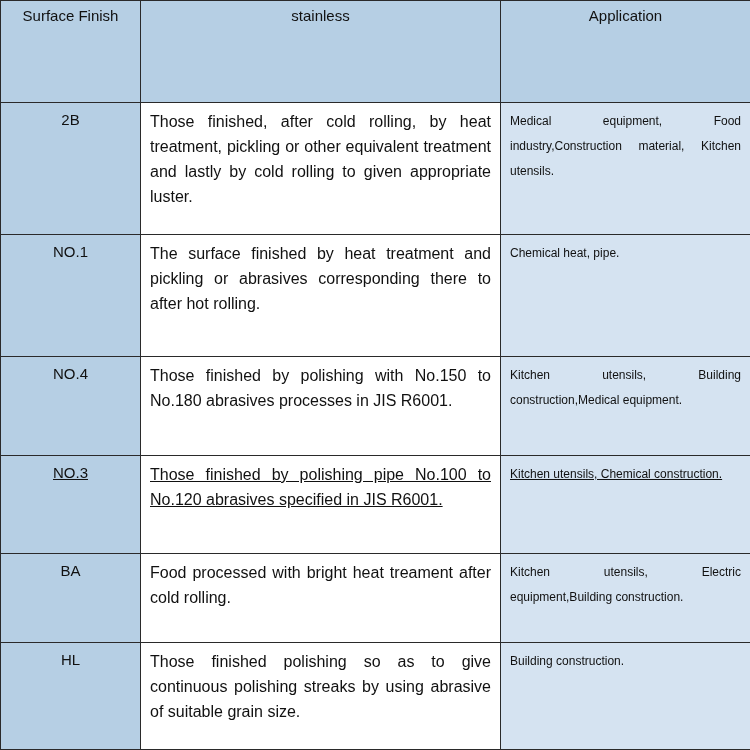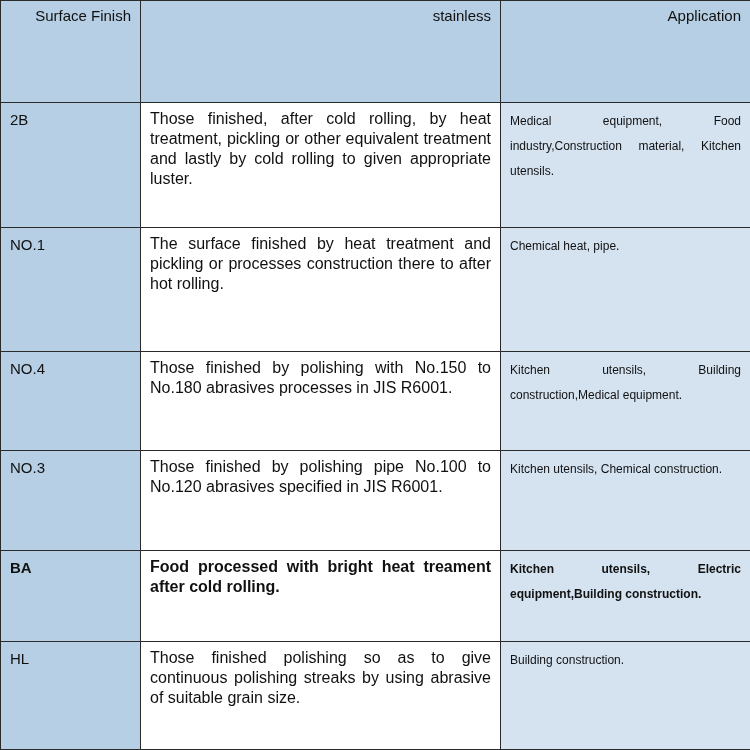--- a/index.html
+++ b/index.html
@@ -38,57 +38,58 @@
     border: 1px solid var(--border-color);
     vertical-align: top;
     padding: 6px 9px;
   }
 
   
   .sf-table thead th {
     background: var(--header-bg);
     font-weight: 400;
     font-size: 15px;
-    text-align: right;
+    text-align: center;
     height: 102px;
     padding-top: 6px;
   }
 
   
   td.finish-cell {
     background: var(--left-col-bg);
     font-size: 15px;
     line-height: 22px;
+    text-align: center;
   }
   td.def-cell {
     background: var(--def-col-bg);
     font-size: 16px;
-    line-height: 20px;
+    line-height: 25px;
     text-align: justify;
     text-justify: inter-word;
   }
   td.app-cell {
     background: var(--app-col-bg);
     font-size: 12px;
     line-height: 25px;
     text-align: justify;
     text-justify: inter-word;
   }
   td.app-cell.muted {
     color: var(--muted-text);
     padding-top: 14px;
   }
 
   
   tr.r-2b  { height: 105px; }
   tr.r-no1 { height: 104px; }
   tr.r-no4 { height: 84px; }
-  tr.r-no3 { height: 84px; }
+  tr.r-no3 { height: 84px; text-decoration: underline; }
   tr.r-8k  { height: 87px; }
-  tr.r-ba  { height: 76px; font-weight: bold; }
+  tr.r-ba  { height: 76px; }
   tr.r-hl  { height: 91px; }
 </style>
 </head>
 <body>
 
 <div class="page">
   <table class="sf-table">
     <colgroup>
       <col class="c-finish">
       <col class="c-def">
@@ -102,21 +103,21 @@
       </tr>
     </thead>
     <tbody>
       <tr class="r-2b">
         <td class="finish-cell">2B</td>
         <td class="def-cell">Those finished, after cold rolling, by heat treatment, pickling or other equivalent treatment and lastly by cold rolling to given appropriate luster.</td>
         <td class="app-cell">Medical equipment, Food industry,Construction material, Kitchen utensils.</td>
       </tr>
       <tr class="r-no1">
         <td class="finish-cell">NO.1</td>
-        <td class="def-cell">The surface finished by heat treatment and pickling or processes construction there to after hot rolling.</td>
+        <td class="def-cell">The surface finished by heat treatment and pickling or abrasives corresponding there to after hot rolling.</td>
         <td class="app-cell">Chemical heat, pipe.</td>
       </tr>
       <tr class="r-no4">
         <td class="finish-cell">NO.4</td>
         <td class="def-cell">Those finished by polishing with No.150 to No.180 abrasives processes in JIS R6001.</td>
         <td class="app-cell">Kitchen utensils, Building construction,Medical equipment.</td>
       </tr>
       <tr class="r-no3">
         <td class="finish-cell">NO.3</td>
         <td class="def-cell">Those finished by polishing pipe No.100 to No.120 abrasives specified in JIS R6001.</td>

